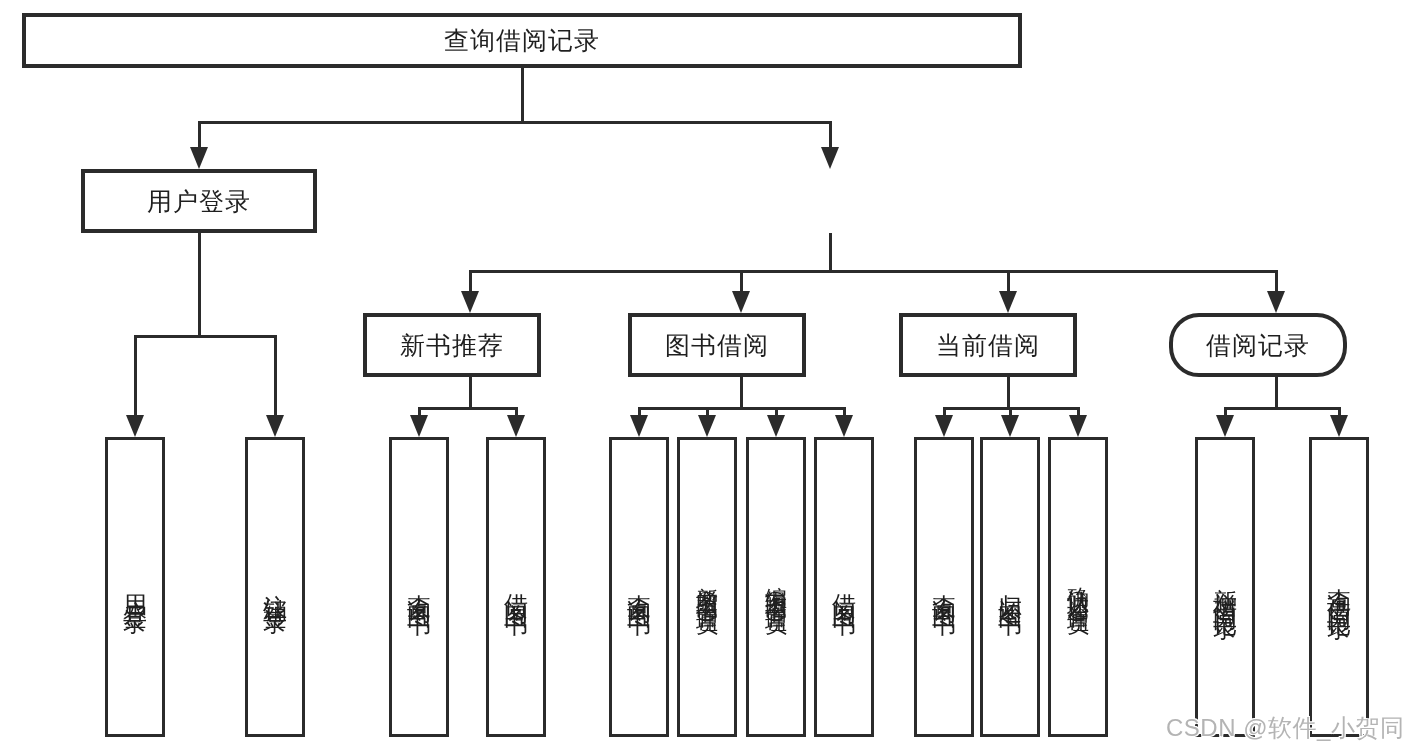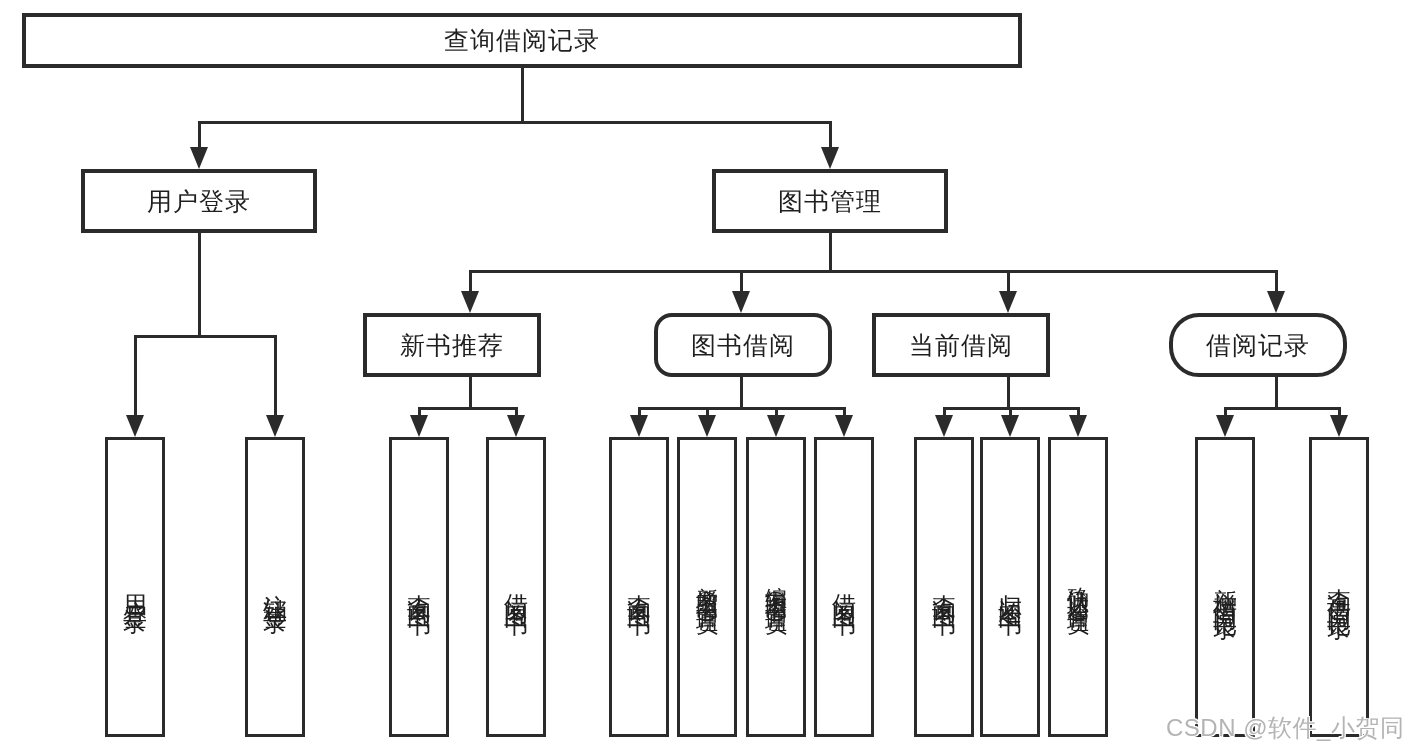--- a/index.html
+++ b/index.html
@@ -48,43 +48,40 @@
   </div>
 
   <div class="vline" style="left:520.5px;top:68px;height:53px;"></div>
   <div class="hline" style="left:197.5px;top:121px;width:634px;"></div>
   <div class="arrow" style="left:197.5px;top:124px;height:23px;"></div>
   <div class="arrow" style="left:828.5px;top:124px;height:23px;"></div>
 
   <div class="box" style="left:81px;top:169px;width:236px;height:64px;">
     <span>用户登录</span>
   </div>
-  <div class="box" style="left:712px;top:169px;width:236px;height:64px;">
-    <span>图书管理</span>
-  </div>
 
   <div class="vline" style="left:197.5px;top:233px;height:102px;"></div>
   <div class="hline" style="left:133.5px;top:335px;width:143px;"></div>
   <div class="arrow" style="left:133.5px;top:338px;height:77px;"></div>
   <div class="arrow" style="left:273.5px;top:338px;height:77px;"></div>
 
   <div class="vline" style="left:828.5px;top:233px;height:37px;"></div>
   <div class="hline" style="left:468.5px;top:270px;width:809px;"></div>
   <div class="arrow" style="left:468.5px;top:273px;height:18px;"></div>
   <div class="arrow" style="left:739.5px;top:273px;height:18px;"></div>
   <div class="arrow" style="left:1006.5px;top:273px;height:18px;"></div>
   <div class="arrow" style="left:1274.5px;top:273px;height:18px;"></div>
 
   <div class="box lvl3" style="left:363px;">
     <span>新书推荐</span>
   </div>
-  <div class="box lvl3" style="left:654px;border-radius:18px;">
+  <div class="box lvl3" style="left:628px;">
     <span>图书借阅</span>
   </div>
-  <div class="box lvl3" style="left:872px;">
+  <div class="box lvl3" style="left:899px;">
     <span>当前借阅</span>
   </div>
   <div class="box lvl3" style="left:1169px;border-radius:30px;">
     <span>借阅记录</span>
   </div>
 
   <div class="vline" style="left:468.5px;top:377px;height:30px;"></div>
   <div class="hline" style="left:417.5px;top:407px;width:100px;"></div>
   <div class="arrow" style="left:417.5px;top:410px;height:5px;"></div>
   <div class="arrow" style="left:514.5px;top:410px;height:5px;"></div>

